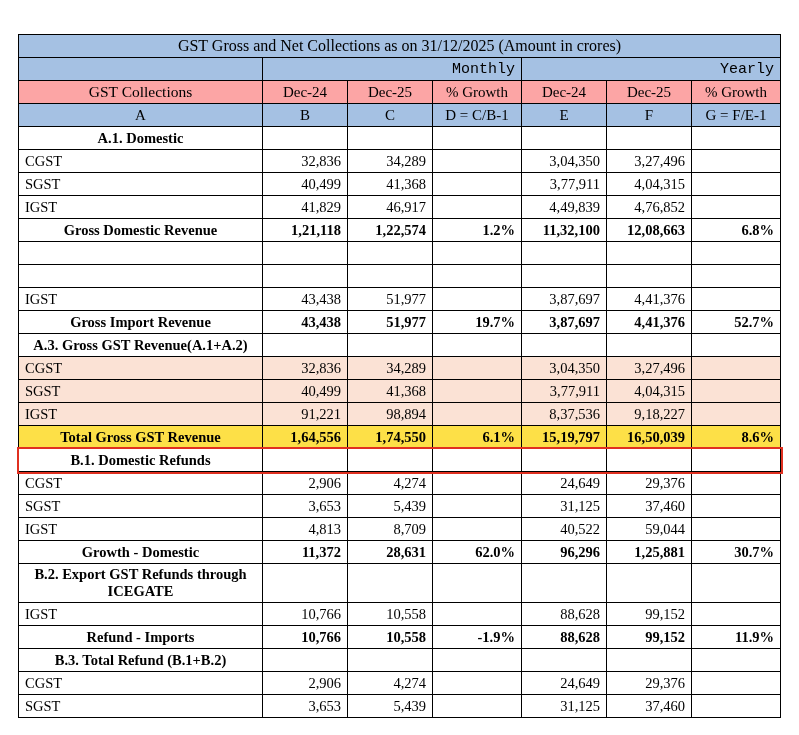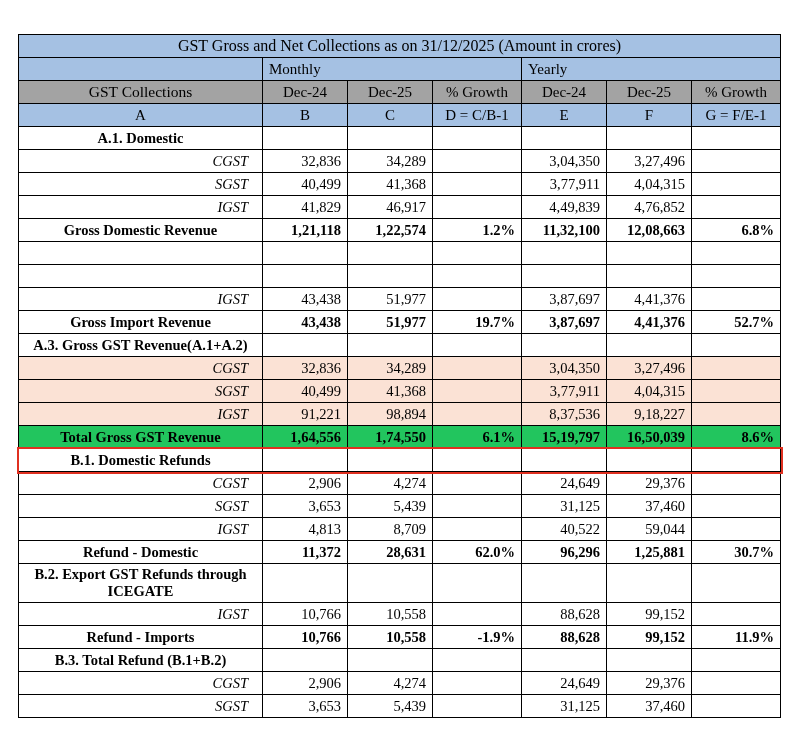--- a/index.html
+++ b/index.html
@@ -42,57 +42,57 @@
 
   .title-row td {
     background: #a5c1e3;
     text-align: center;
     font-weight: bold;
     font-size: 16px;
     height: 27px;
   }
   .group-row td {
     background: #a5c1e3;
-    text-align: left;
+    text-align: right;
     font-weight: bold;
     font-size: 15px;
+    font-family: Liberation Mono, monospace;
   }
   .hdr-row td {
-    background: #a3a3a3;
+    background: #fca5a5;
     text-align: center;
     font-weight: bold;
     font-size: 15px;
   }
   .hdr-row td.lbl { font-size: 15.5px; }
   .letter-row td {
     background: #a5c1e3;
     text-align: center;
     font-weight: bold;
     font-size: 15px;
   }
   td.lbl {
     text-align: center;
   }
   td.lbl.indent {
-    text-align: right;
+    text-align: left;
     padding-right: 14px;
-    font-style: italic;
   }
   td.num {
     text-align: right;
     padding-right: 9px;
   }
   td.pct {
     text-align: right;
     padding-right: 9px;
     margin-left: 8px;
   }
   tr.bold td { font-weight: bold; }
   tr.peach td { background: #fbe2d5; }
-  tr.green td { background: #22c55e; }
+  tr.green td { background: #fde047; }
   tr.blank td { height: 23px; }
 
   
   .hl-box {
     position: absolute;
     border: 2.5px solid #e03020;
     pointer-events: none;
     left: 16px;
     top: 418px;
     width: 763px;
@@ -300,21 +300,21 @@
         <tr>
           <td class="lbl indent">IGST</td>
           <td class="num">4,813</td>
           <td class="num">8,709</td>
           <td class="pct"></td>
           <td class="num">40,522</td>
           <td class="num">59,044</td>
           <td class="pct"></td>
         </tr>
         <tr class="bold">
-          <td class="lbl">Refund - Domestic</td>
+          <td class="lbl">Growth - Domestic</td>
           <td class="num">11,372</td>
           <td class="num">28,631</td>
           <td class="pct">62.0%</td>
           <td class="num">96,296</td>
           <td class="num">1,25,881</td>
           <td class="pct">30.7%</td>
         </tr>
         <tr class="bold">
           <td class="lbl">B.2. Export GST Refunds through ICEGATE</td>
           <td class="num"></td>

